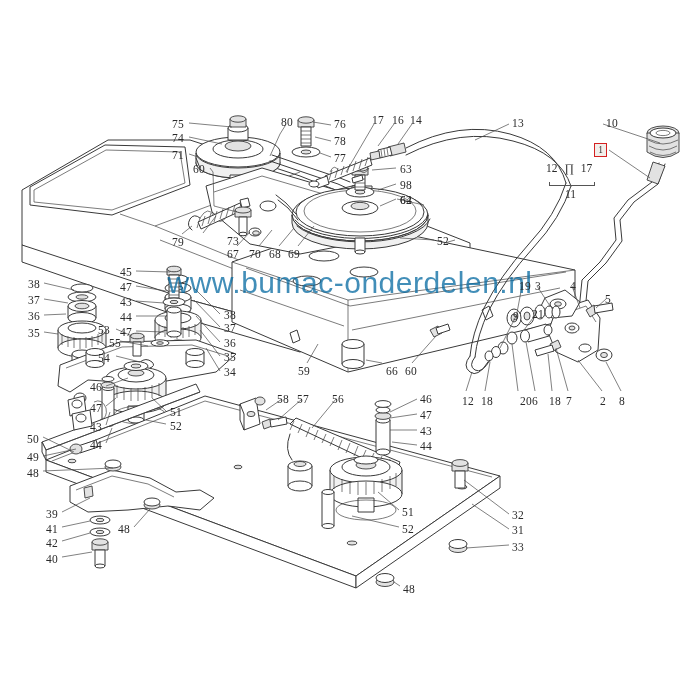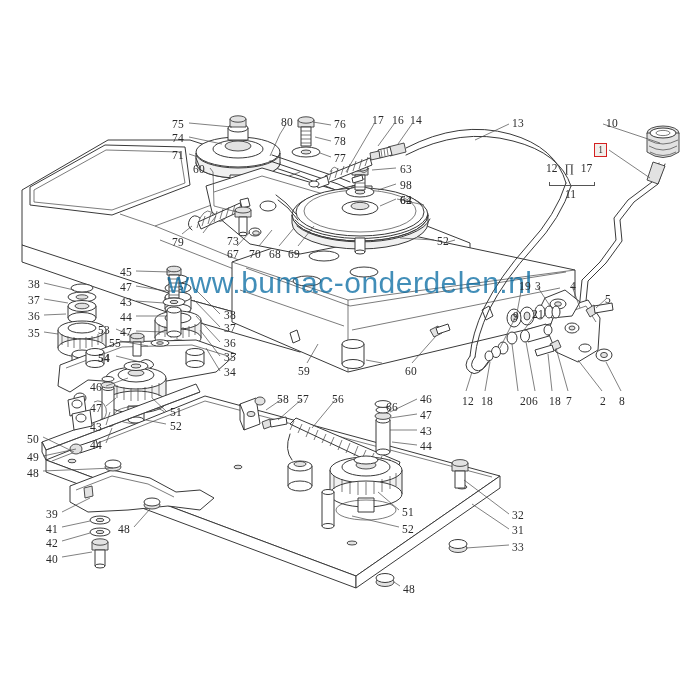--- a/index.html
+++ b/index.html
@@ -588,21 +588,21 @@
       <div class="lbl" style="left: 28px; top: 295px;">37</div>
       <div class="lbl" style="left: 28px; top: 311px;">36</div>
       <div class="lbl" style="left: 28px; top: 328px;">35</div>
       <div class="lbl" style="left: 120px; top: 267px; font-family: Liberation Serif, serif;">45</div>
       <div class="lbl" style="left: 120px; top: 282px;">47</div>
       <div class="lbl" style="left: 120px; top: 297px;">43</div>
       <div class="lbl" style="left: 120px; top: 312px;">44</div>
       <div class="lbl" style="left: 120px; top: 327px;">47</div>
       <div class="lbl" style="left: 98px; top: 325px;">53</div>
       <div class="lbl" style="left: 89px; top: 338px; margin-left: 20px;">55</div>
-      <div class="lbl" style="left: 98px; top: 353px; font-weight: bold;">54</div>
+      <div class="lbl" style="left: 98px; top: 353px;">54</div>
       <div class="lbl" style="left: 224px; top: 310px;">38</div>
       <div class="lbl" style="left: 224px; top: 323px;">37</div>
       <div class="lbl" style="left: 224px; top: 338px;">36</div>
       <div class="lbl" style="left: 224px; top: 352px;">35</div>
       <div class="lbl" style="left: 224px; top: 367px;">34</div>
       <div class="lbl" style="left: 90px; top: 382px;">46</div>
       <div class="lbl" style="left: 90px; top: 403px;">47</div>
       <div class="lbl" style="left: 90px; top: 422px;">43</div>
       <div class="lbl" style="left: 90px; top: 440px;">44</div>
       <div class="lbl" style="left: 170px; top: 407px;">51</div>
@@ -622,21 +622,21 @@
       <div class="lbl" style="left: 420px; top: 410px;">47</div>
       <div class="lbl" style="left: 420px; top: 426px;">43</div>
       <div class="lbl" style="left: 420px; top: 441px;">44</div>
       <div class="lbl" style="left: 402px; top: 507px;">51</div>
       <div class="lbl" style="left: 402px; top: 524px;">52</div>
       <div class="lbl" style="left: 512px; top: 510px;">32</div>
       <div class="lbl" style="left: 512px; top: 525px;">31</div>
       <div class="lbl" style="left: 512px; top: 542px;">33</div>
       <div class="lbl" style="left: 403px; top: 584px;">48</div>
       <div class="lbl" style="left: 298px; top: 366px;">59</div>
-      <div class="lbl" style="left: 386px; top: 366px; margin-top: 36px;">66</div>
+      <div class="lbl" style="left: 386px; top: 366px;">66</div>
       <div class="lbl" style="left: 405px; top: 366px;">60</div>
       <div class="lbl" style="left: 519px; top: 281px;">19</div>
       <div class="lbl" style="left: 535px; top: 281px;">3</div>
       <div class="lbl" style="left: 570px; top: 281px;">4</div>
       <div class="lbl" style="left: 605px; top: 294px;">5</div>
       <div class="lbl" style="left: 513px; top: 311px;">9</div>
       <div class="lbl" style="left: 532px; top: 309px;">21</div>
       <div class="lbl" style="left: 462px; top: 396px;">12</div>
       <div class="lbl" style="left: 481px; top: 396px;">18</div>
       <div class="lbl" style="left: 520px; top: 396px;">20</div>

